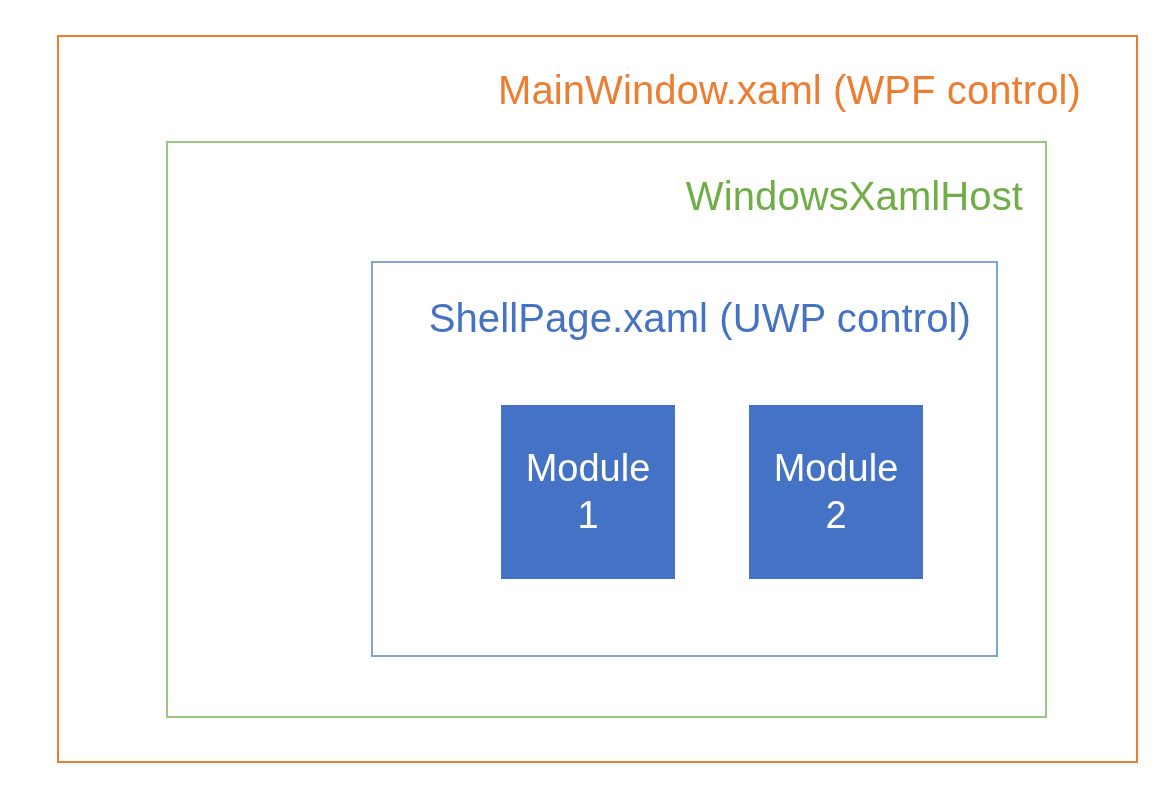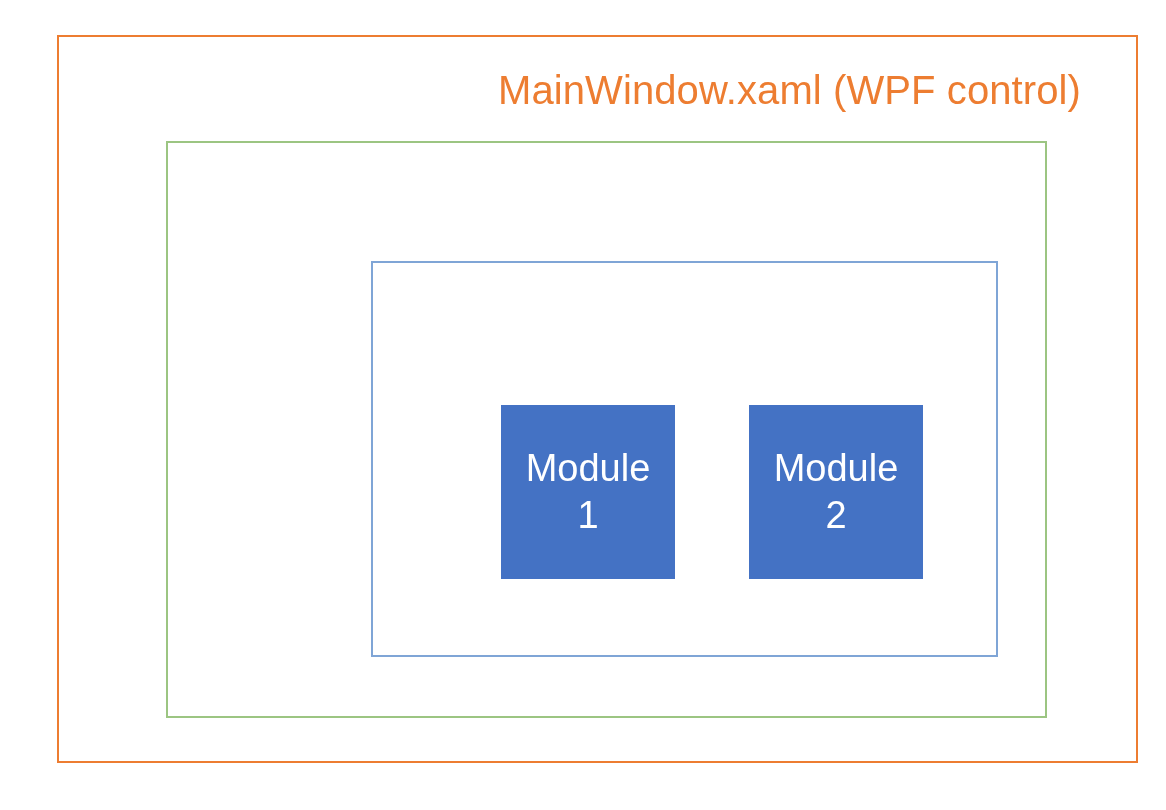--- a/index.html
+++ b/index.html
@@ -118,22 +118,24 @@
 </style>
 </head>
 <body>
 
 <div id="diagram-canvas">
 
   <div class="layer-box layer-outer"></div>
   <div class="layer-caption caption-outer">MainWindow.xaml (WPF control)</div>
 
   <div class="layer-box layer-middle"></div>
+  <div class="layer-caption caption-middle">WindowsXamlHost</div>
 
   <div class="layer-box layer-inner"></div>
+  <div class="layer-caption caption-inner">ShellPage.xaml (UWP control)</div>
 
   <div class="module-box module-1">
     <span class="module-title">Module</span>
     <span class="module-index">1</span>
   </div>
 
   <div class="module-box module-2">
     <span class="module-title">Module</span>
     <span class="module-index">2</span>
   </div>

